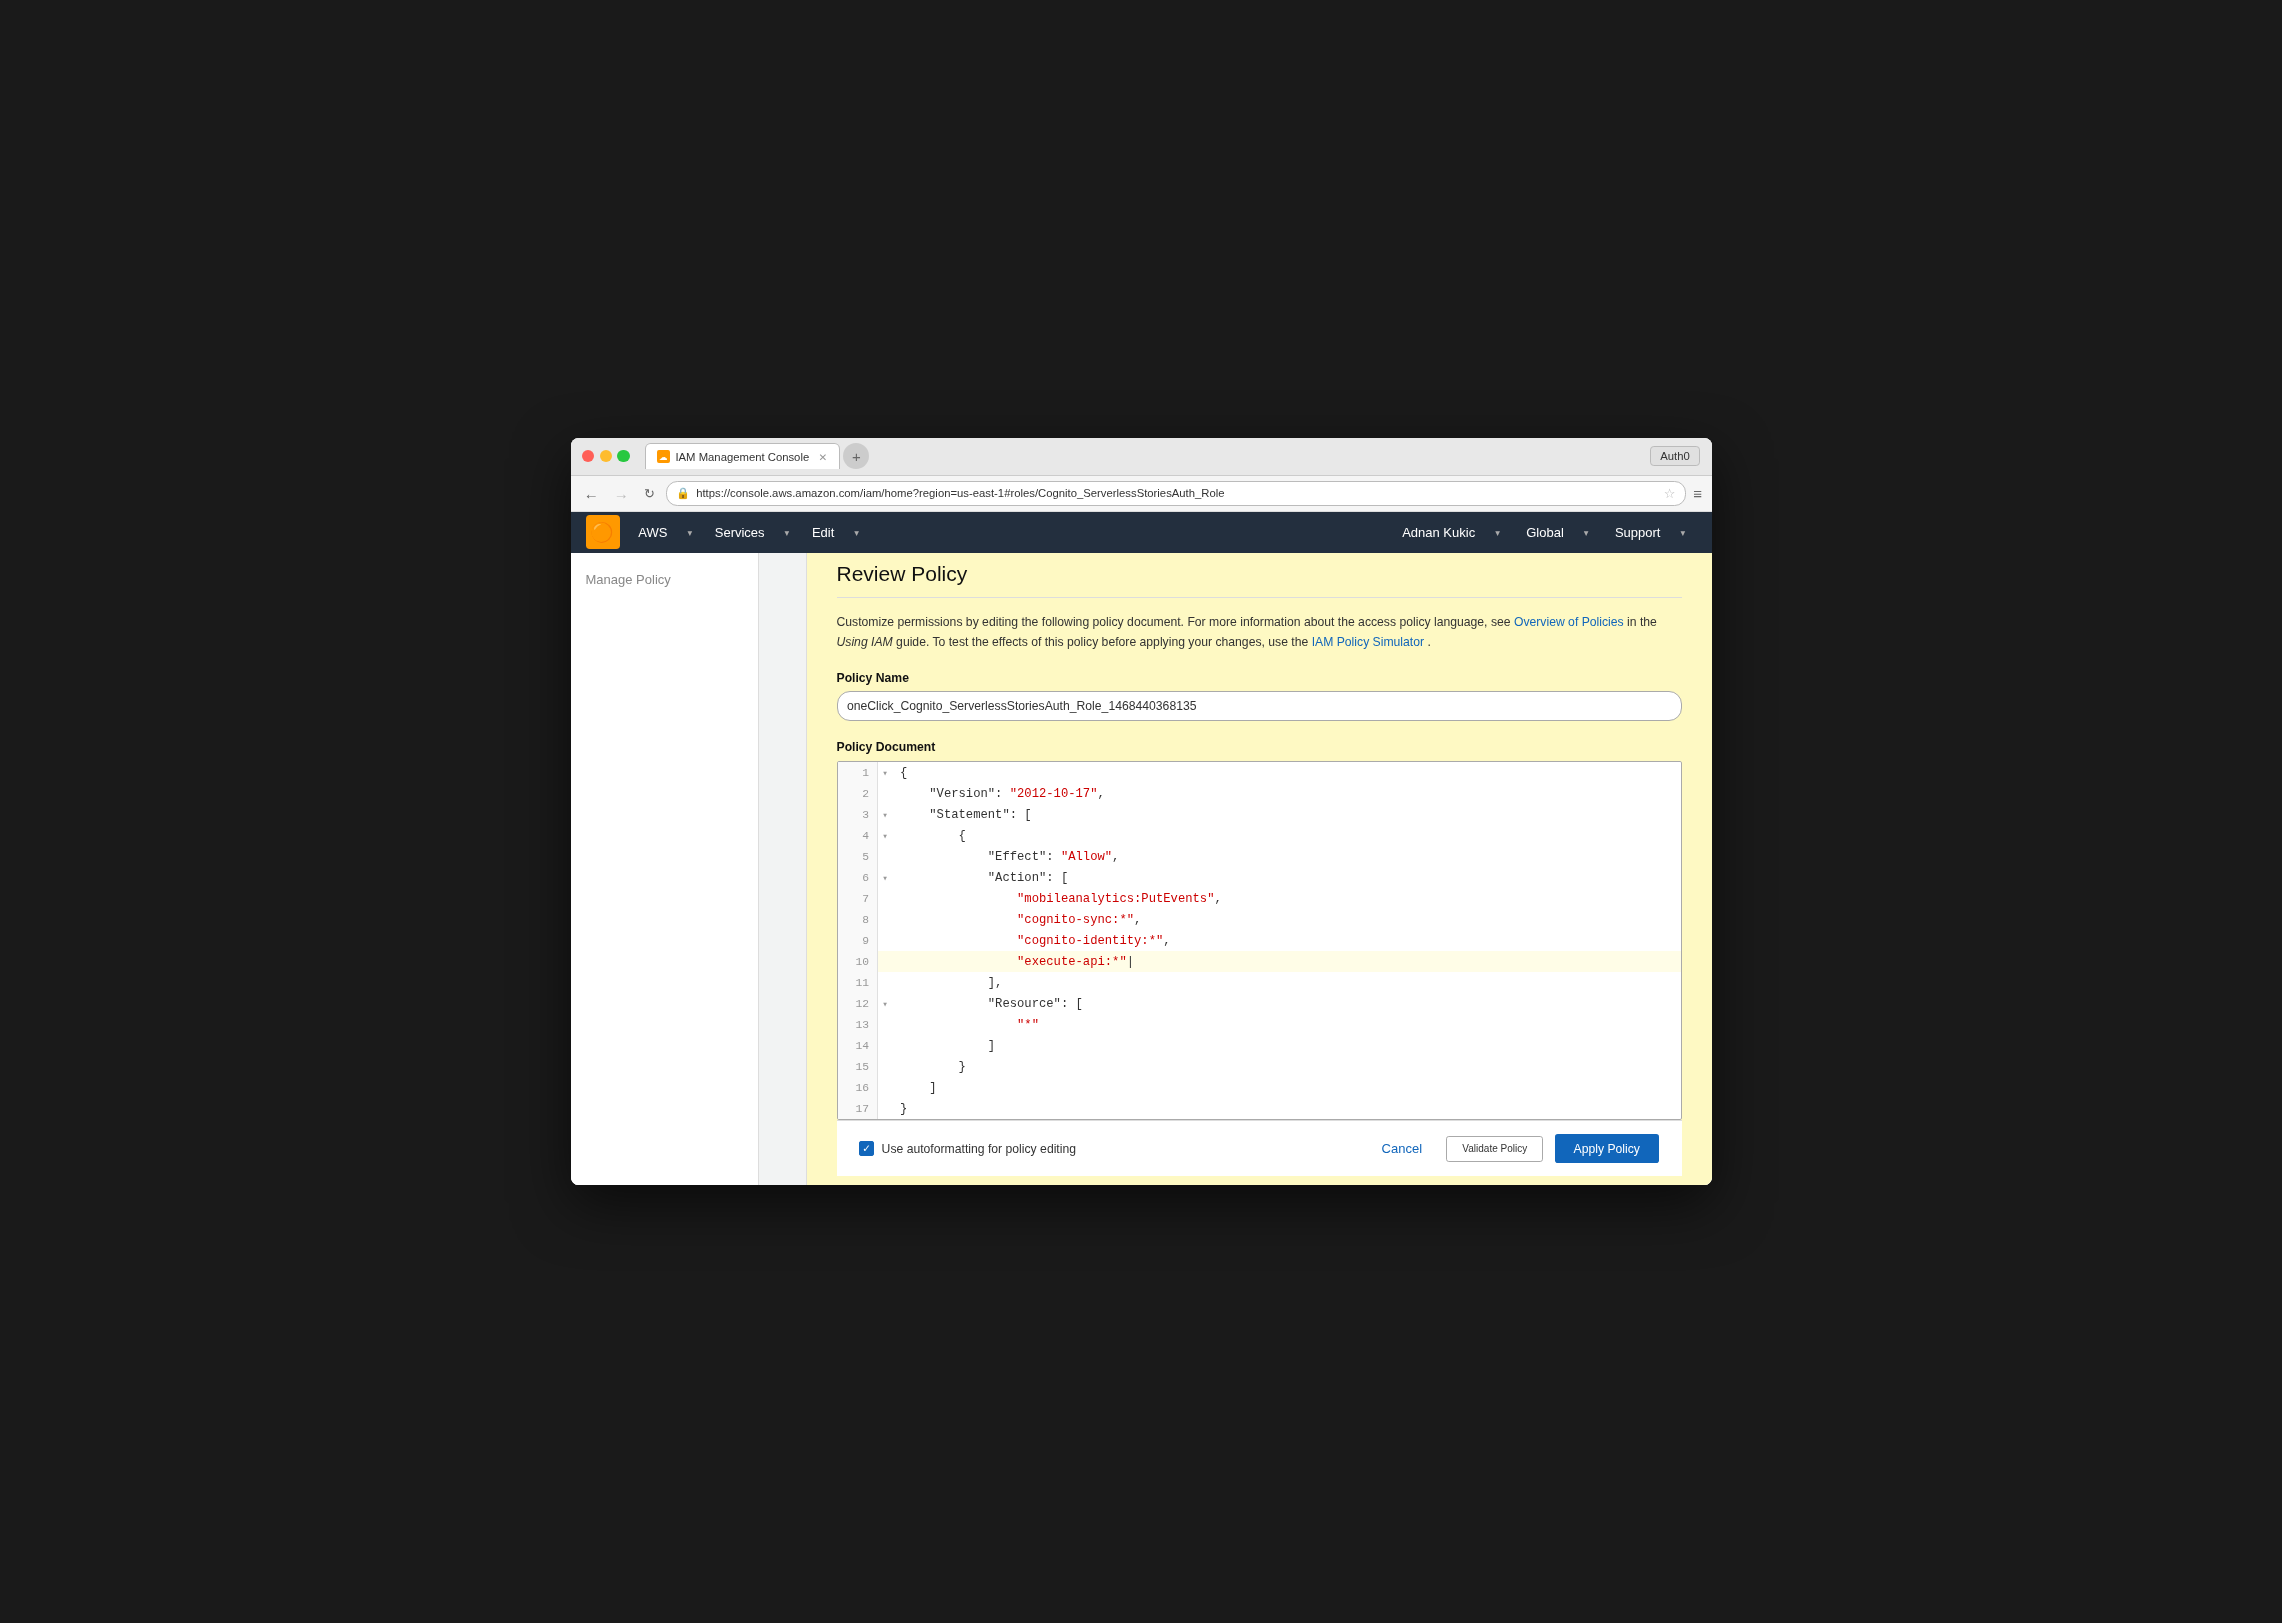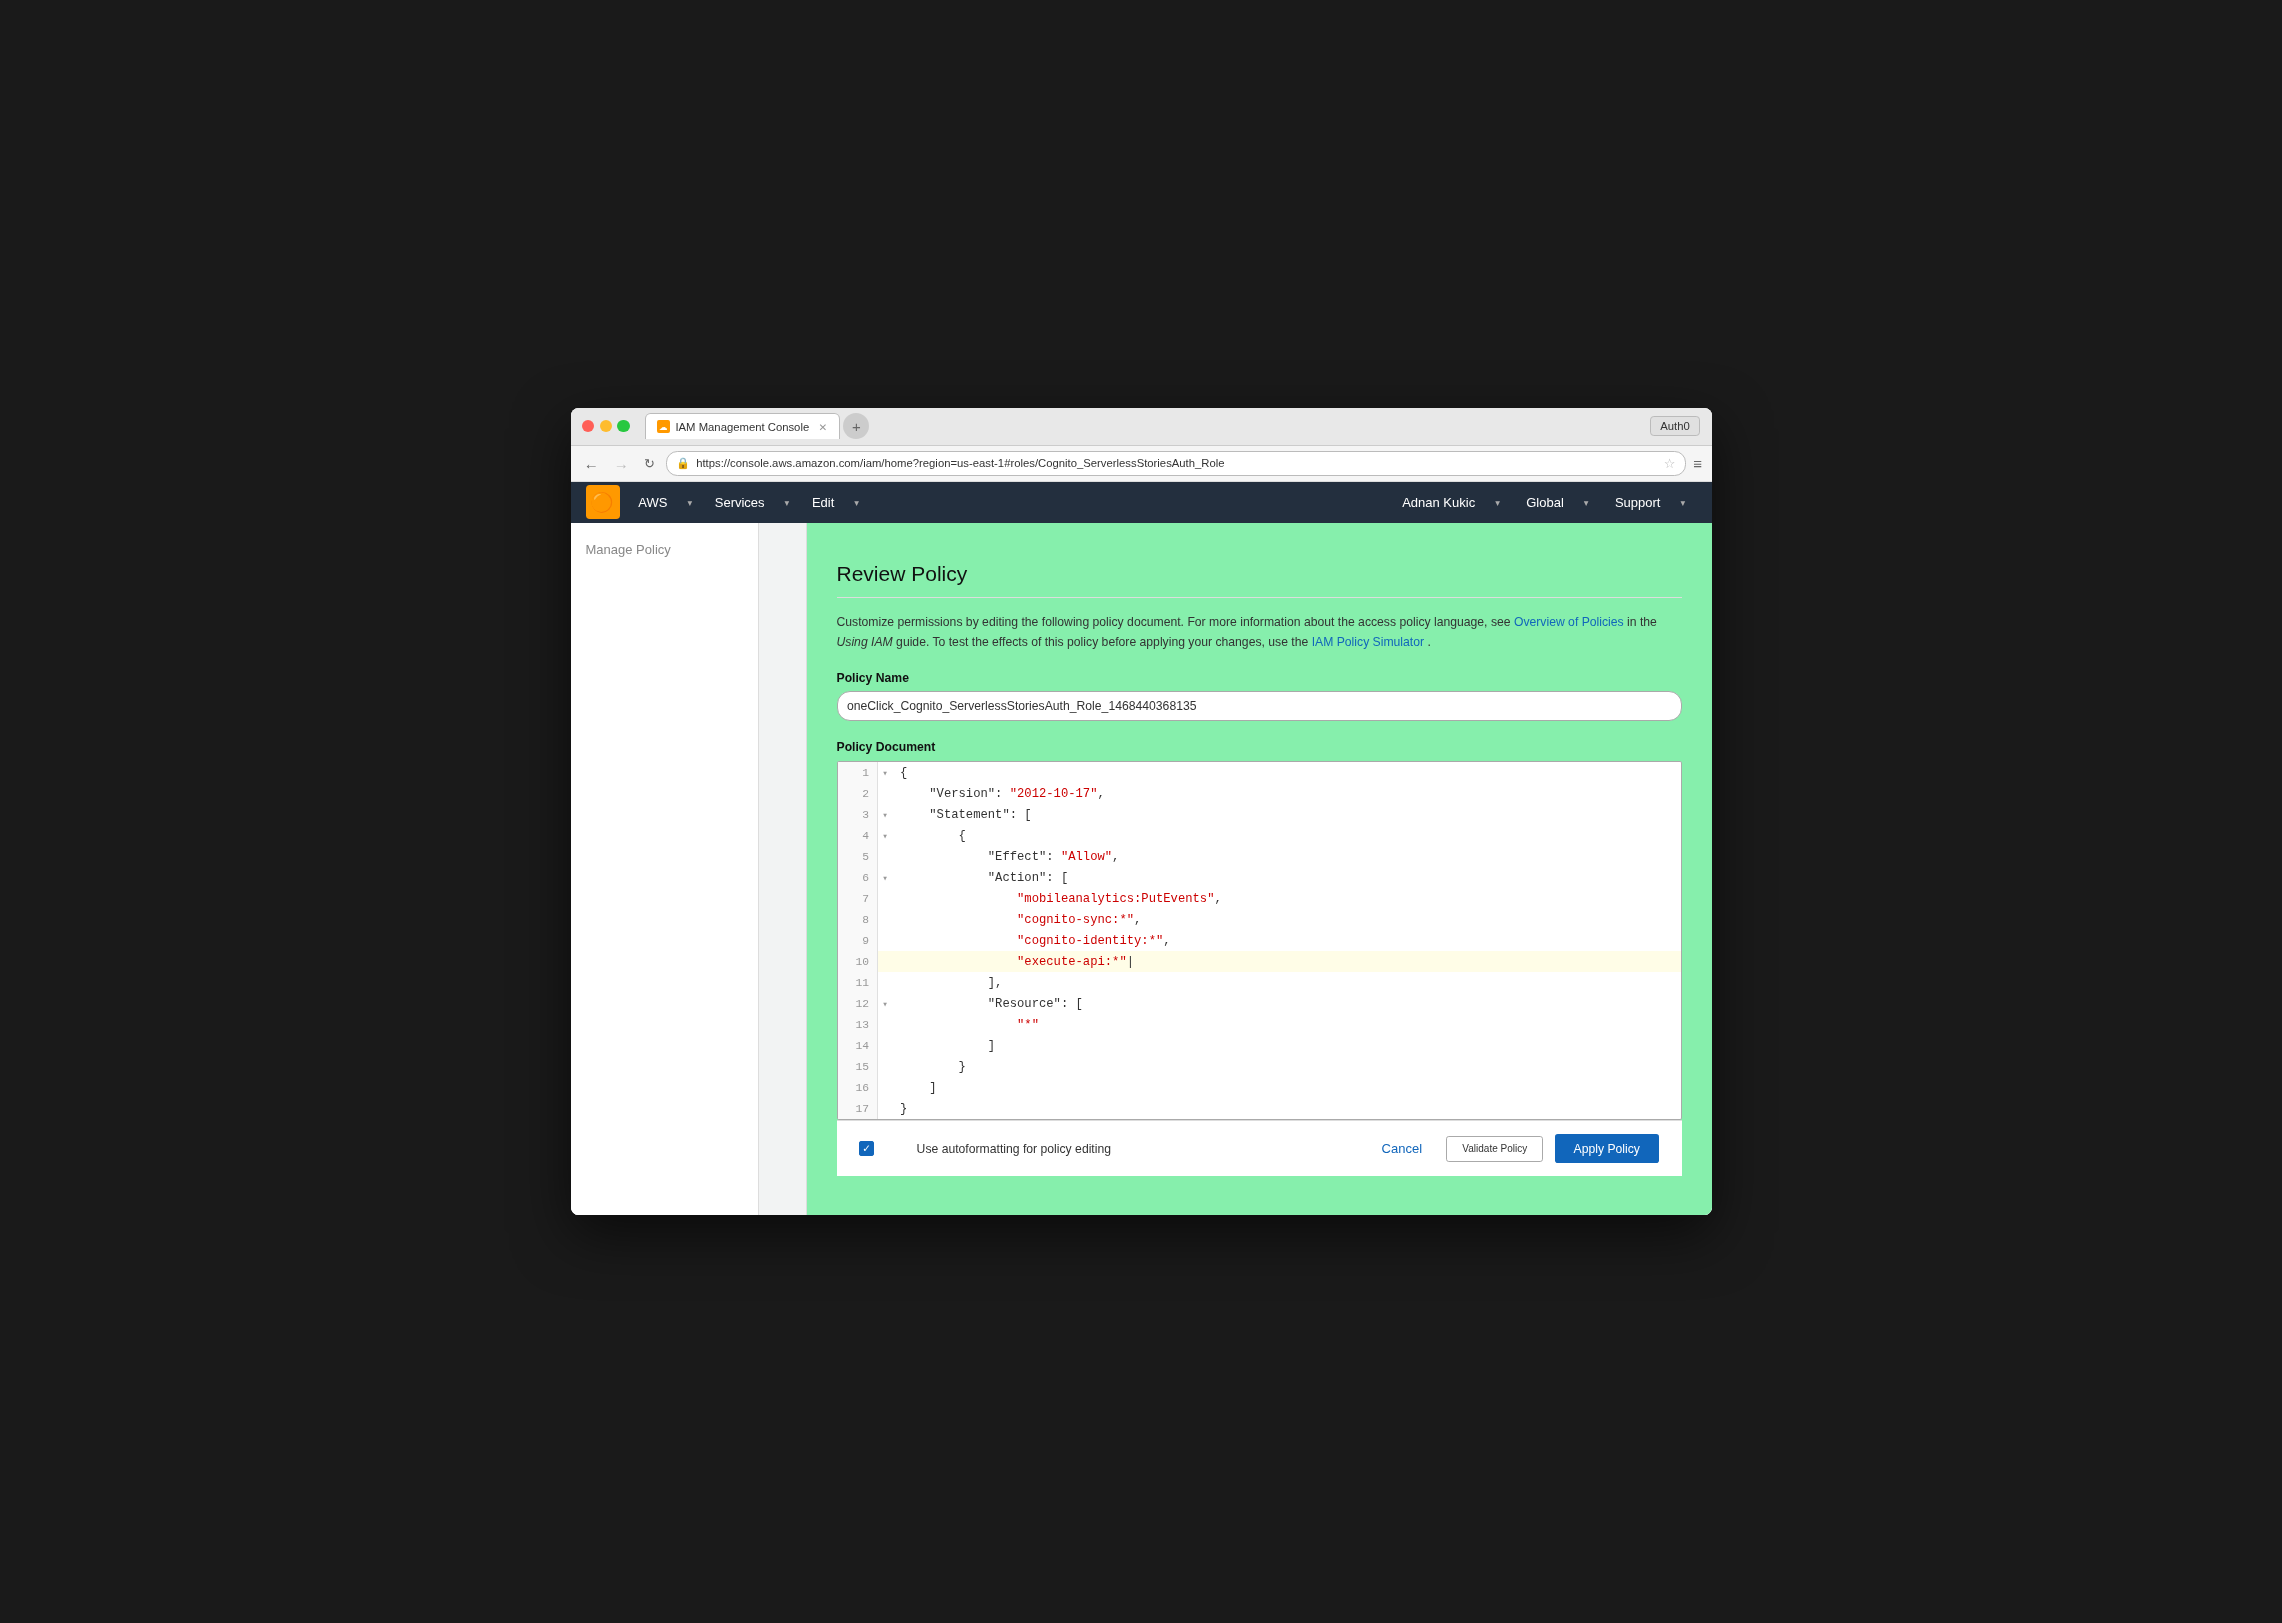--- a/index.html
+++ b/index.html
@@ -202,22 +202,22 @@
       padding: 19px 15px;
       flex-shrink: 0;
     }
     .sidebar-label {
       color: #888;
       font-size: 13px;
     }
 
     .content-area {
       flex: 1;
-      background: #86efac;
-      padding: 39px 30px;
+      background: #fef9c3;
+      padding: 9px 30px;
       border-left: 0.9px solid #ddd;
     }
 
     .page-title {
       font-size: 21px;
       font-weight: 300;
       color: #111;
       margin-bottom: 15px;
       border-bottom: 0.9px solid #ddd;
       padding-bottom: 11.3px;
@@ -341,21 +341,20 @@
       flex-shrink: 0;
     }
     .checkbox-check {
       color: #fff;
       font-size: 10.4px;
       line-height: 1;
     }
     .checkbox-label {
       font-size: 12.2px;
       color: #333;
-      margin-left: 35px;
     }
 
     .btn-cancel {
       color: #1166bb;
       background: none;
       border: none;
       font-size: 13px;
       cursor: pointer;
       padding: 5.6px 13px;
     }

